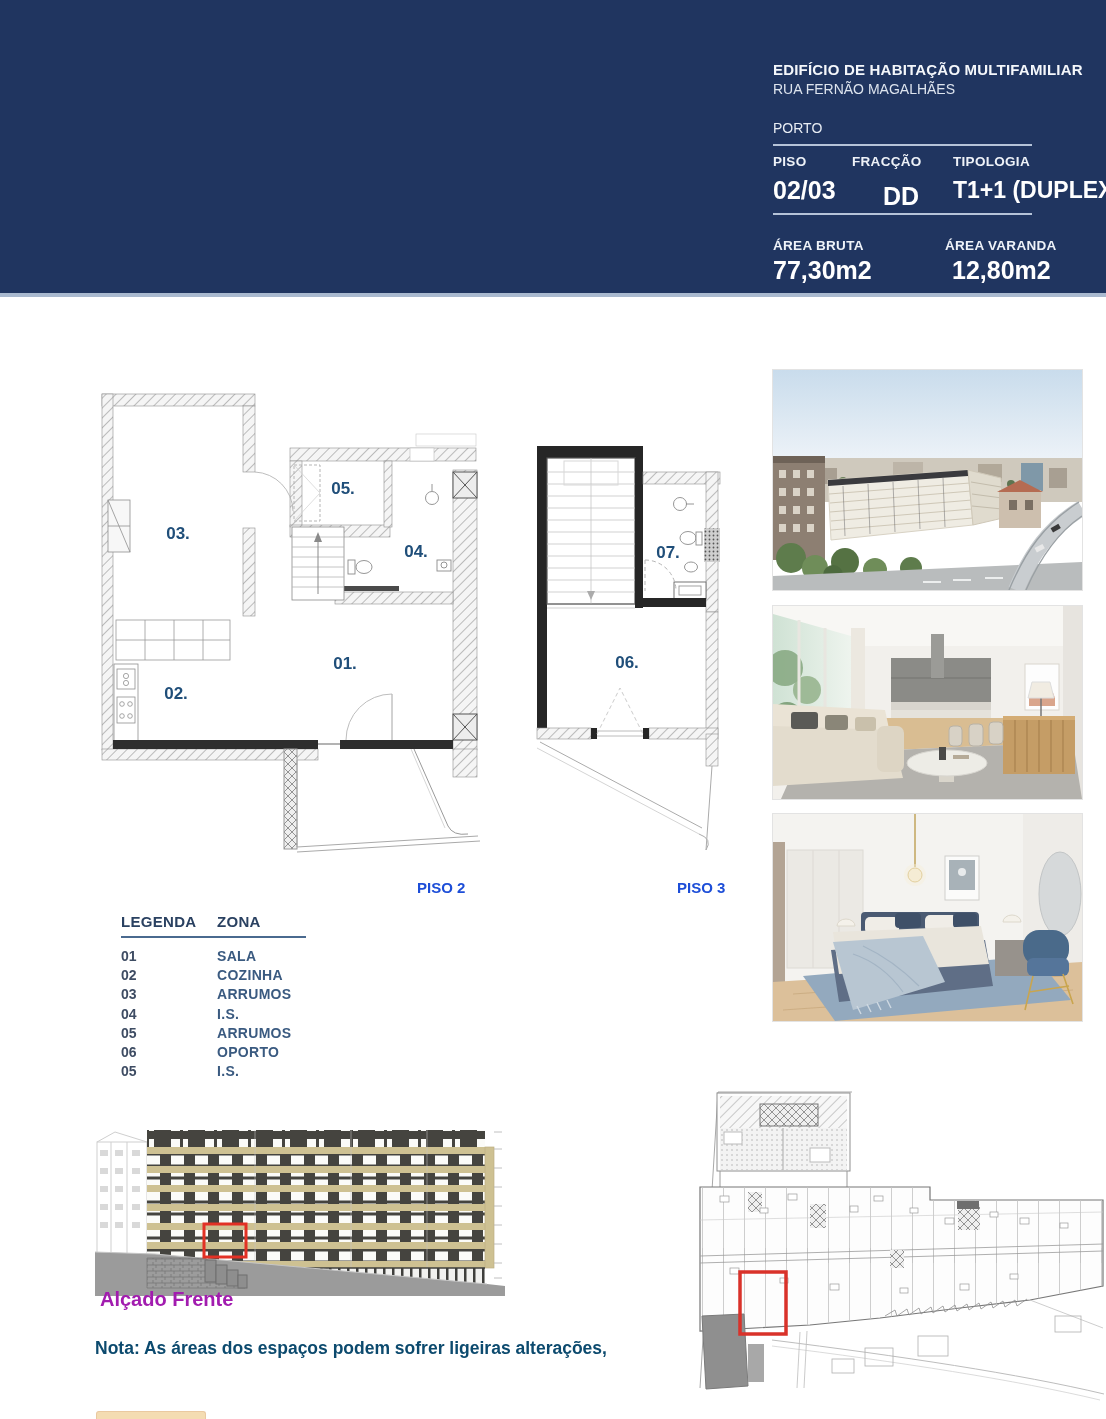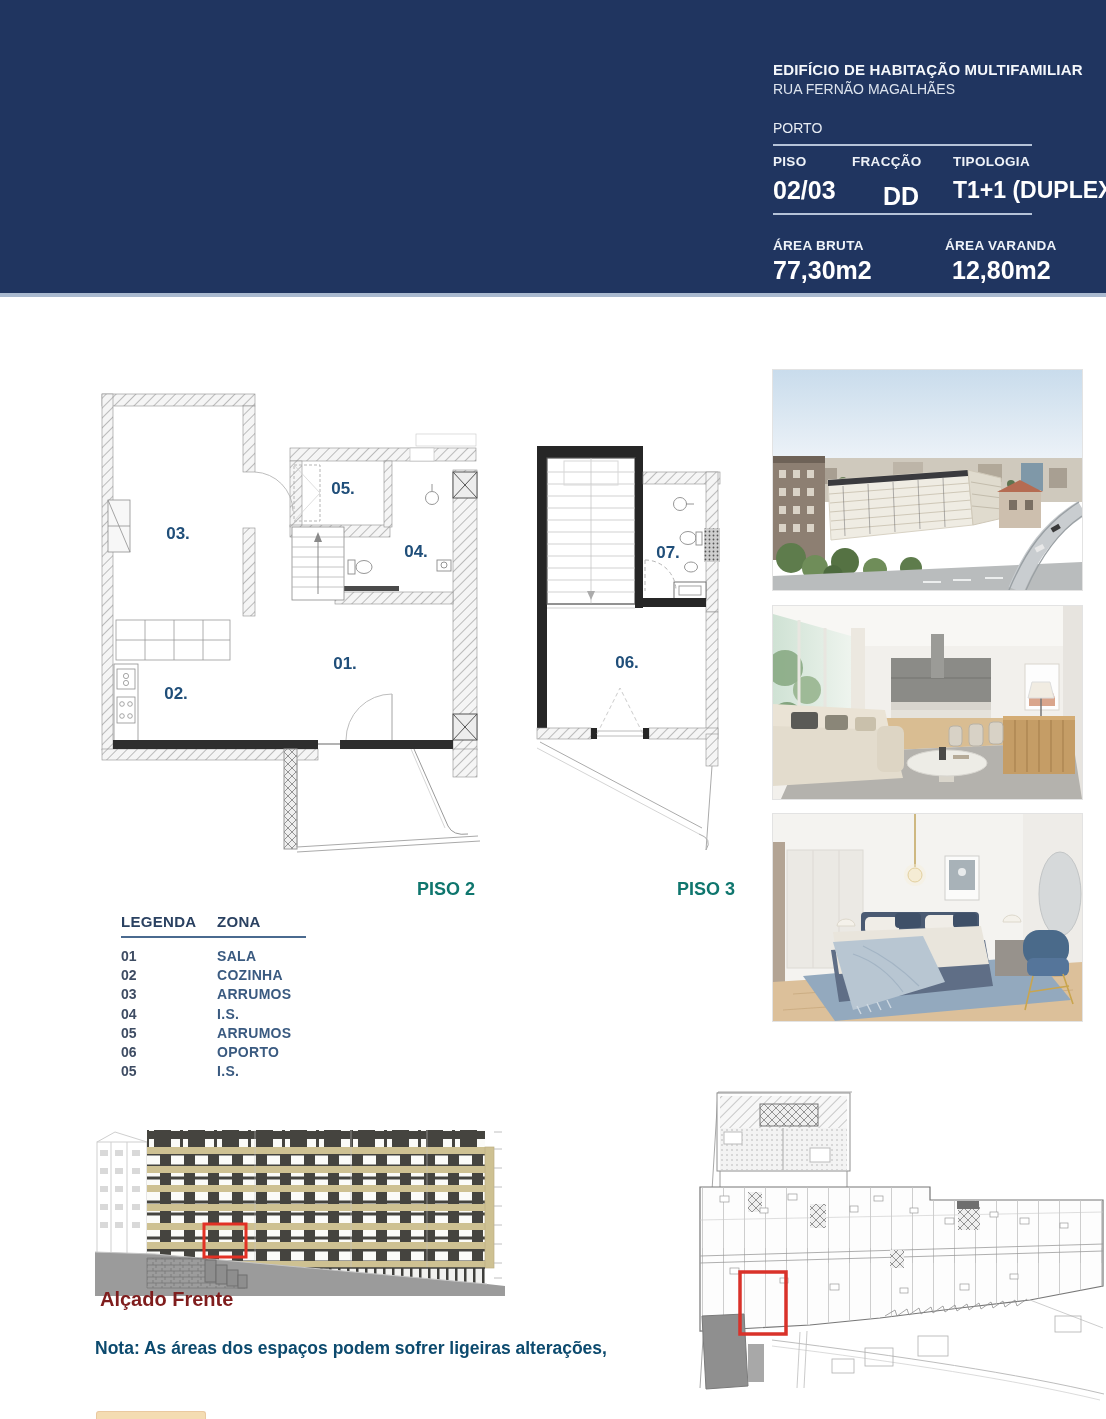--- a/index.html
+++ b/index.html
@@ -14,35 +14,35 @@
   #logo .l3{font-family:"DejaVu Sans",sans-serif;font-weight:300;font-size:30px;letter-spacing:6.5px;line-height:40px;}
   #hpanel{position:absolute;left:773px;top:61px;width:325px;color:#fff;}
   #hpanel .title{font-size:15px;font-weight:700;letter-spacing:.2px;color:#f4f7fb;}
   #hpanel .street{font-size:14px;color:#dde4ee;margin-top:3px;}
   #hpanel .city{font-size:14px;color:#e8edf4;margin-top:23px;}
   .hrule{position:absolute;left:0;width:259px;height:2px;background:#b5c3d8;}
   .flabel{position:absolute;font-size:13.5px;font-weight:700;color:#eef2f8;letter-spacing:.3px;}
   .fvalue{position:absolute;font-size:25px;font-weight:700;color:#ffffff;white-space:nowrap;}
 
   
-  .plancap{position:absolute;font-size:18px;font-weight:700;color:#0f766e;}
+  .plancap{position:absolute;font-size:15px;font-weight:700;color:#1d4ed8;}
   #legend{position:absolute;left:121px;top:913px;}
   #legend .hdr span{display:inline-block;font-size:15px;font-weight:700;color:#2a4161;letter-spacing:.3px;}
   #legend .hdr .c1{width:96px;}
   #legend .rule{width:185px;height:2px;background:#4a6a8f;margin-top:5px;}
   #legend .row{height:19.2px;line-height:19.2px;}
   #legend .row .num{display:inline-block;width:96px;font-size:14px;font-weight:700;color:#3e4c63;}
   #legend .row .zone{font-size:14px;font-weight:700;color:#3a5a80;letter-spacing:.3px;}
   #legend .rows{margin-top:8px;}
 
   
   .photo{position:absolute;left:772px;width:309px;border:1px solid #e3e3e3;background:#fff;}
 
   
-  #alcado{position:absolute;left:100px;top:1288px;font-size:20px;font-weight:700;color:#7f1d1d;}
+  #alcado{position:absolute;left:100px;top:1288px;font-size:20px;font-weight:700;color:#a21caf;}
   #note{position:absolute;left:95px;top:1334px;width:530px;font-size:17.5px;font-weight:700;color:#0c4a6e;line-height:29px;}
   #stub{position:absolute;left:96px;top:1411px;width:108px;height:8px;background:#f4dcb2;border:1px solid #eac9a0;border-bottom:none;border-radius:3px 3px 0 0;}
 
   svg{display:block;}
   .roomlbl{font-family:"Liberation Sans",sans-serif;font-size:17px;font-weight:700;fill:#1f4e79;}
 </style>
 </head>
 <body>
 
 <div id="page">

